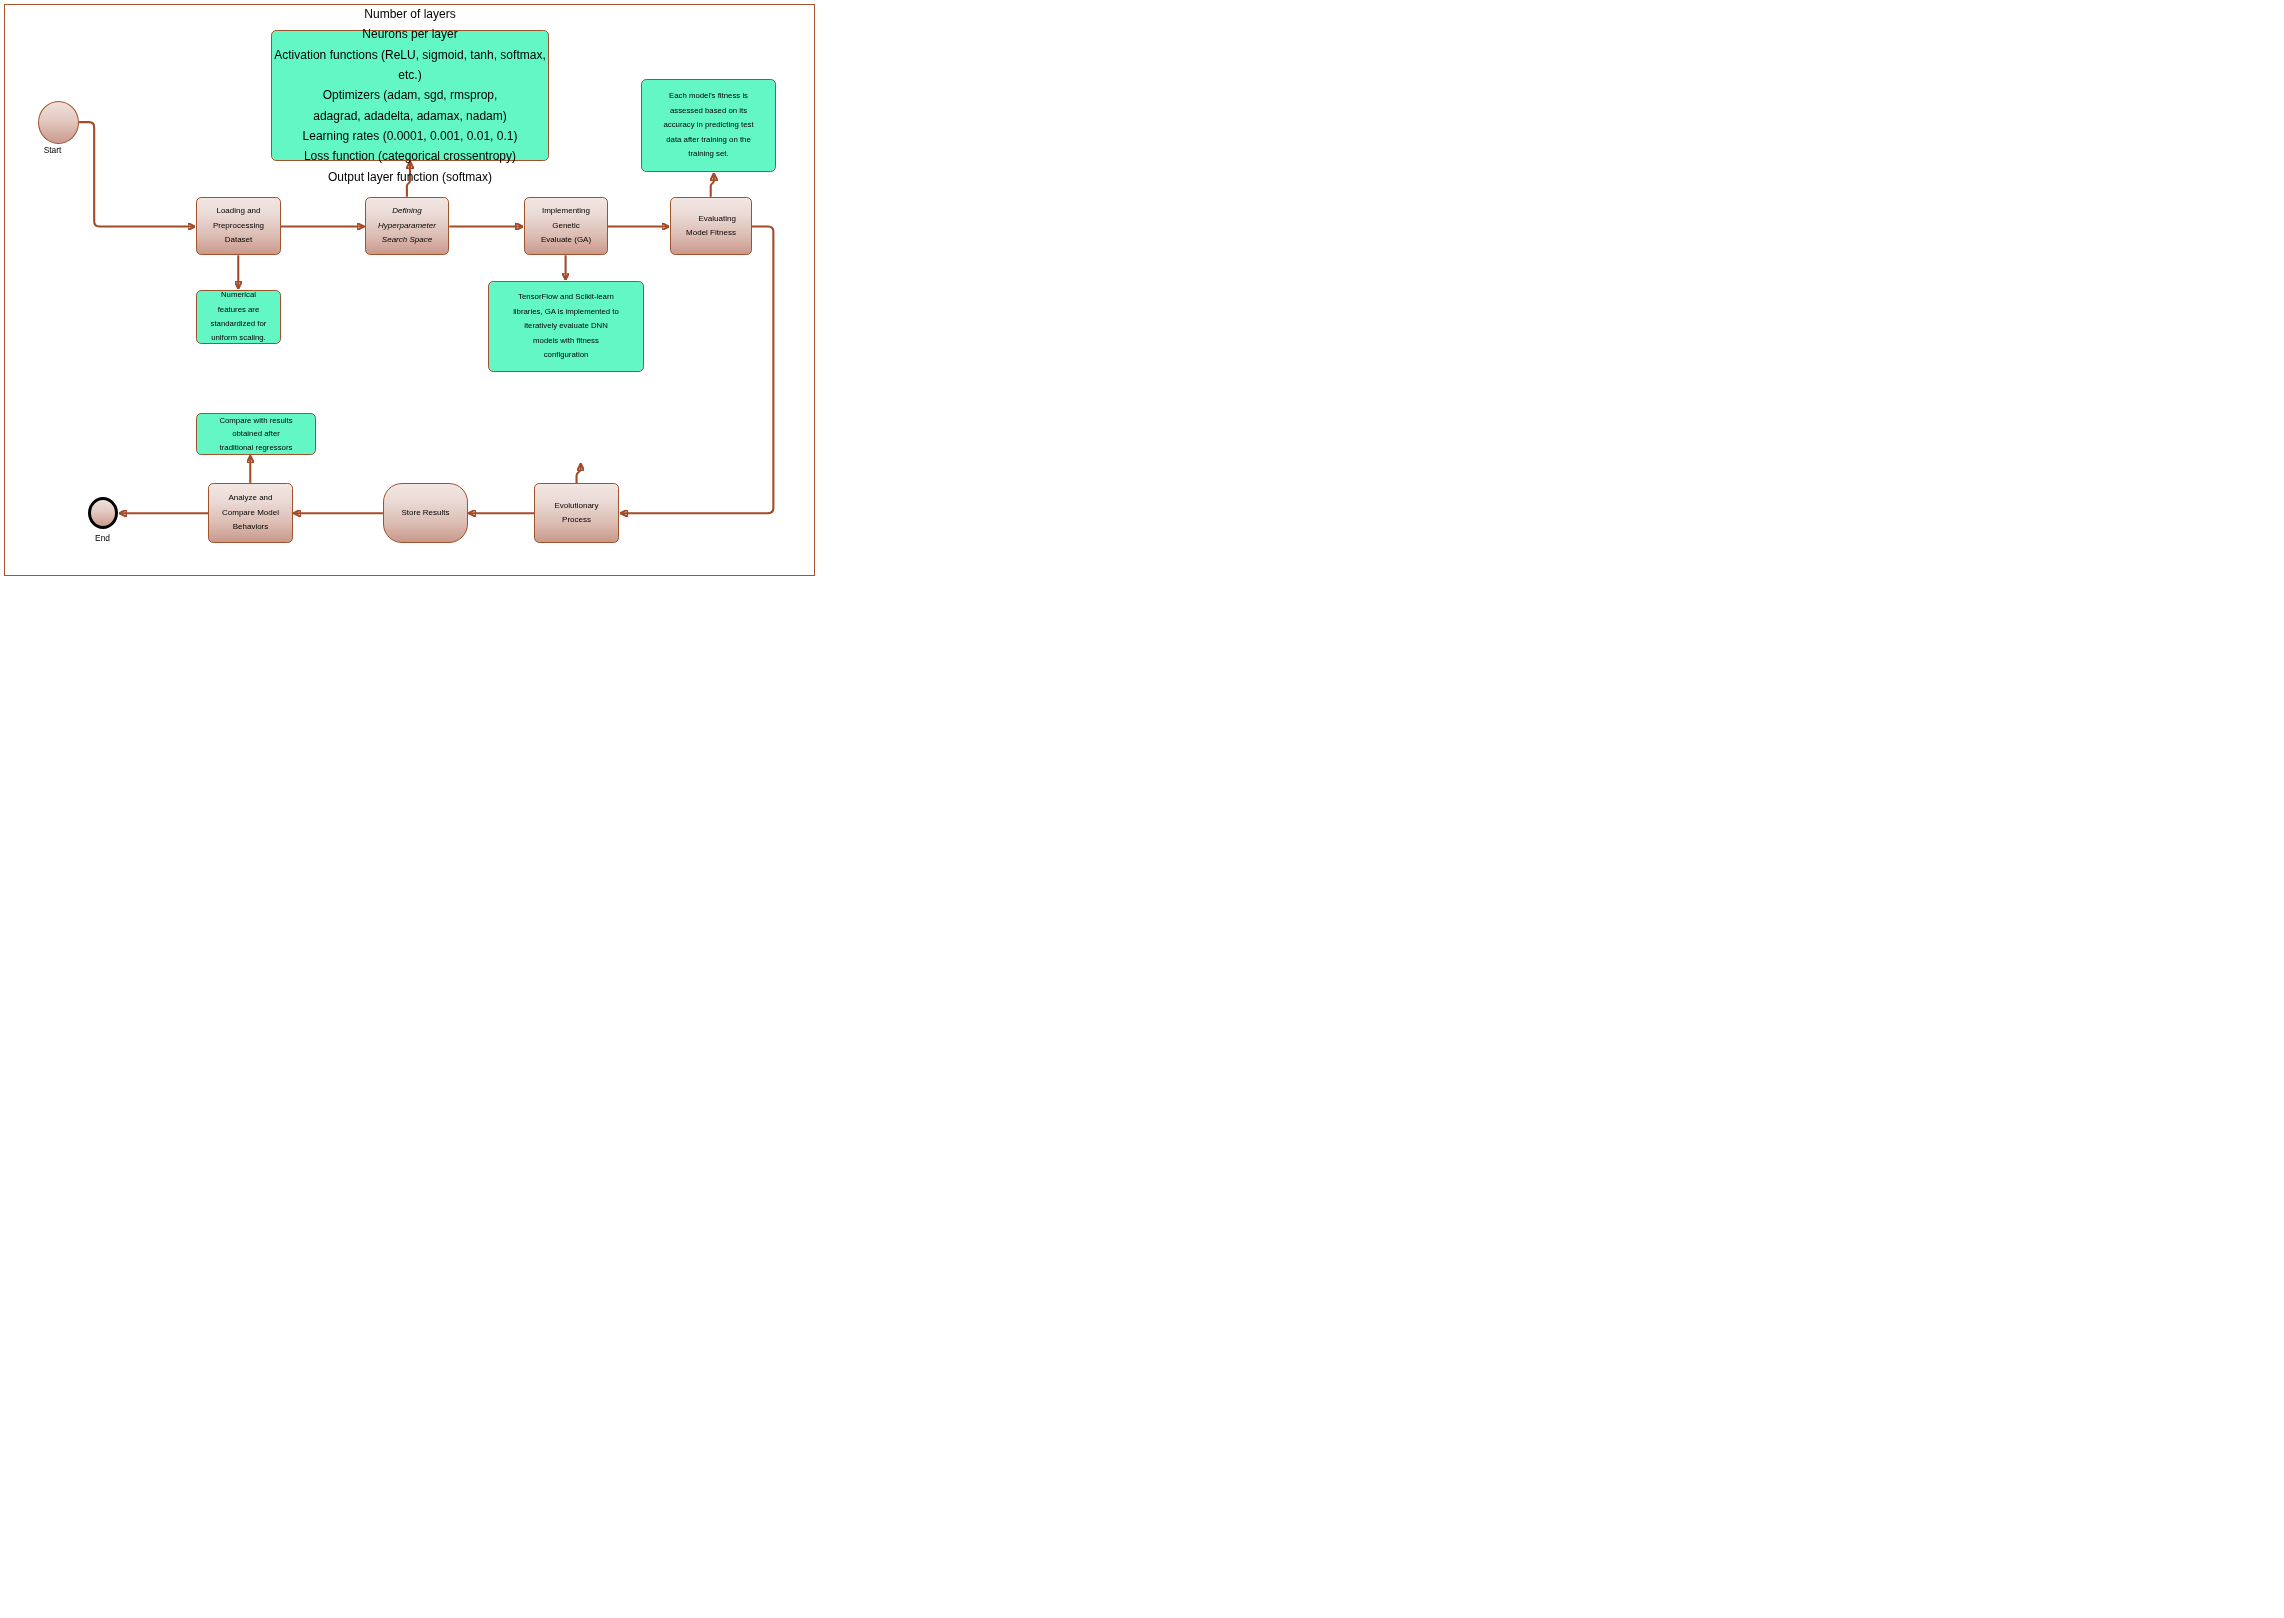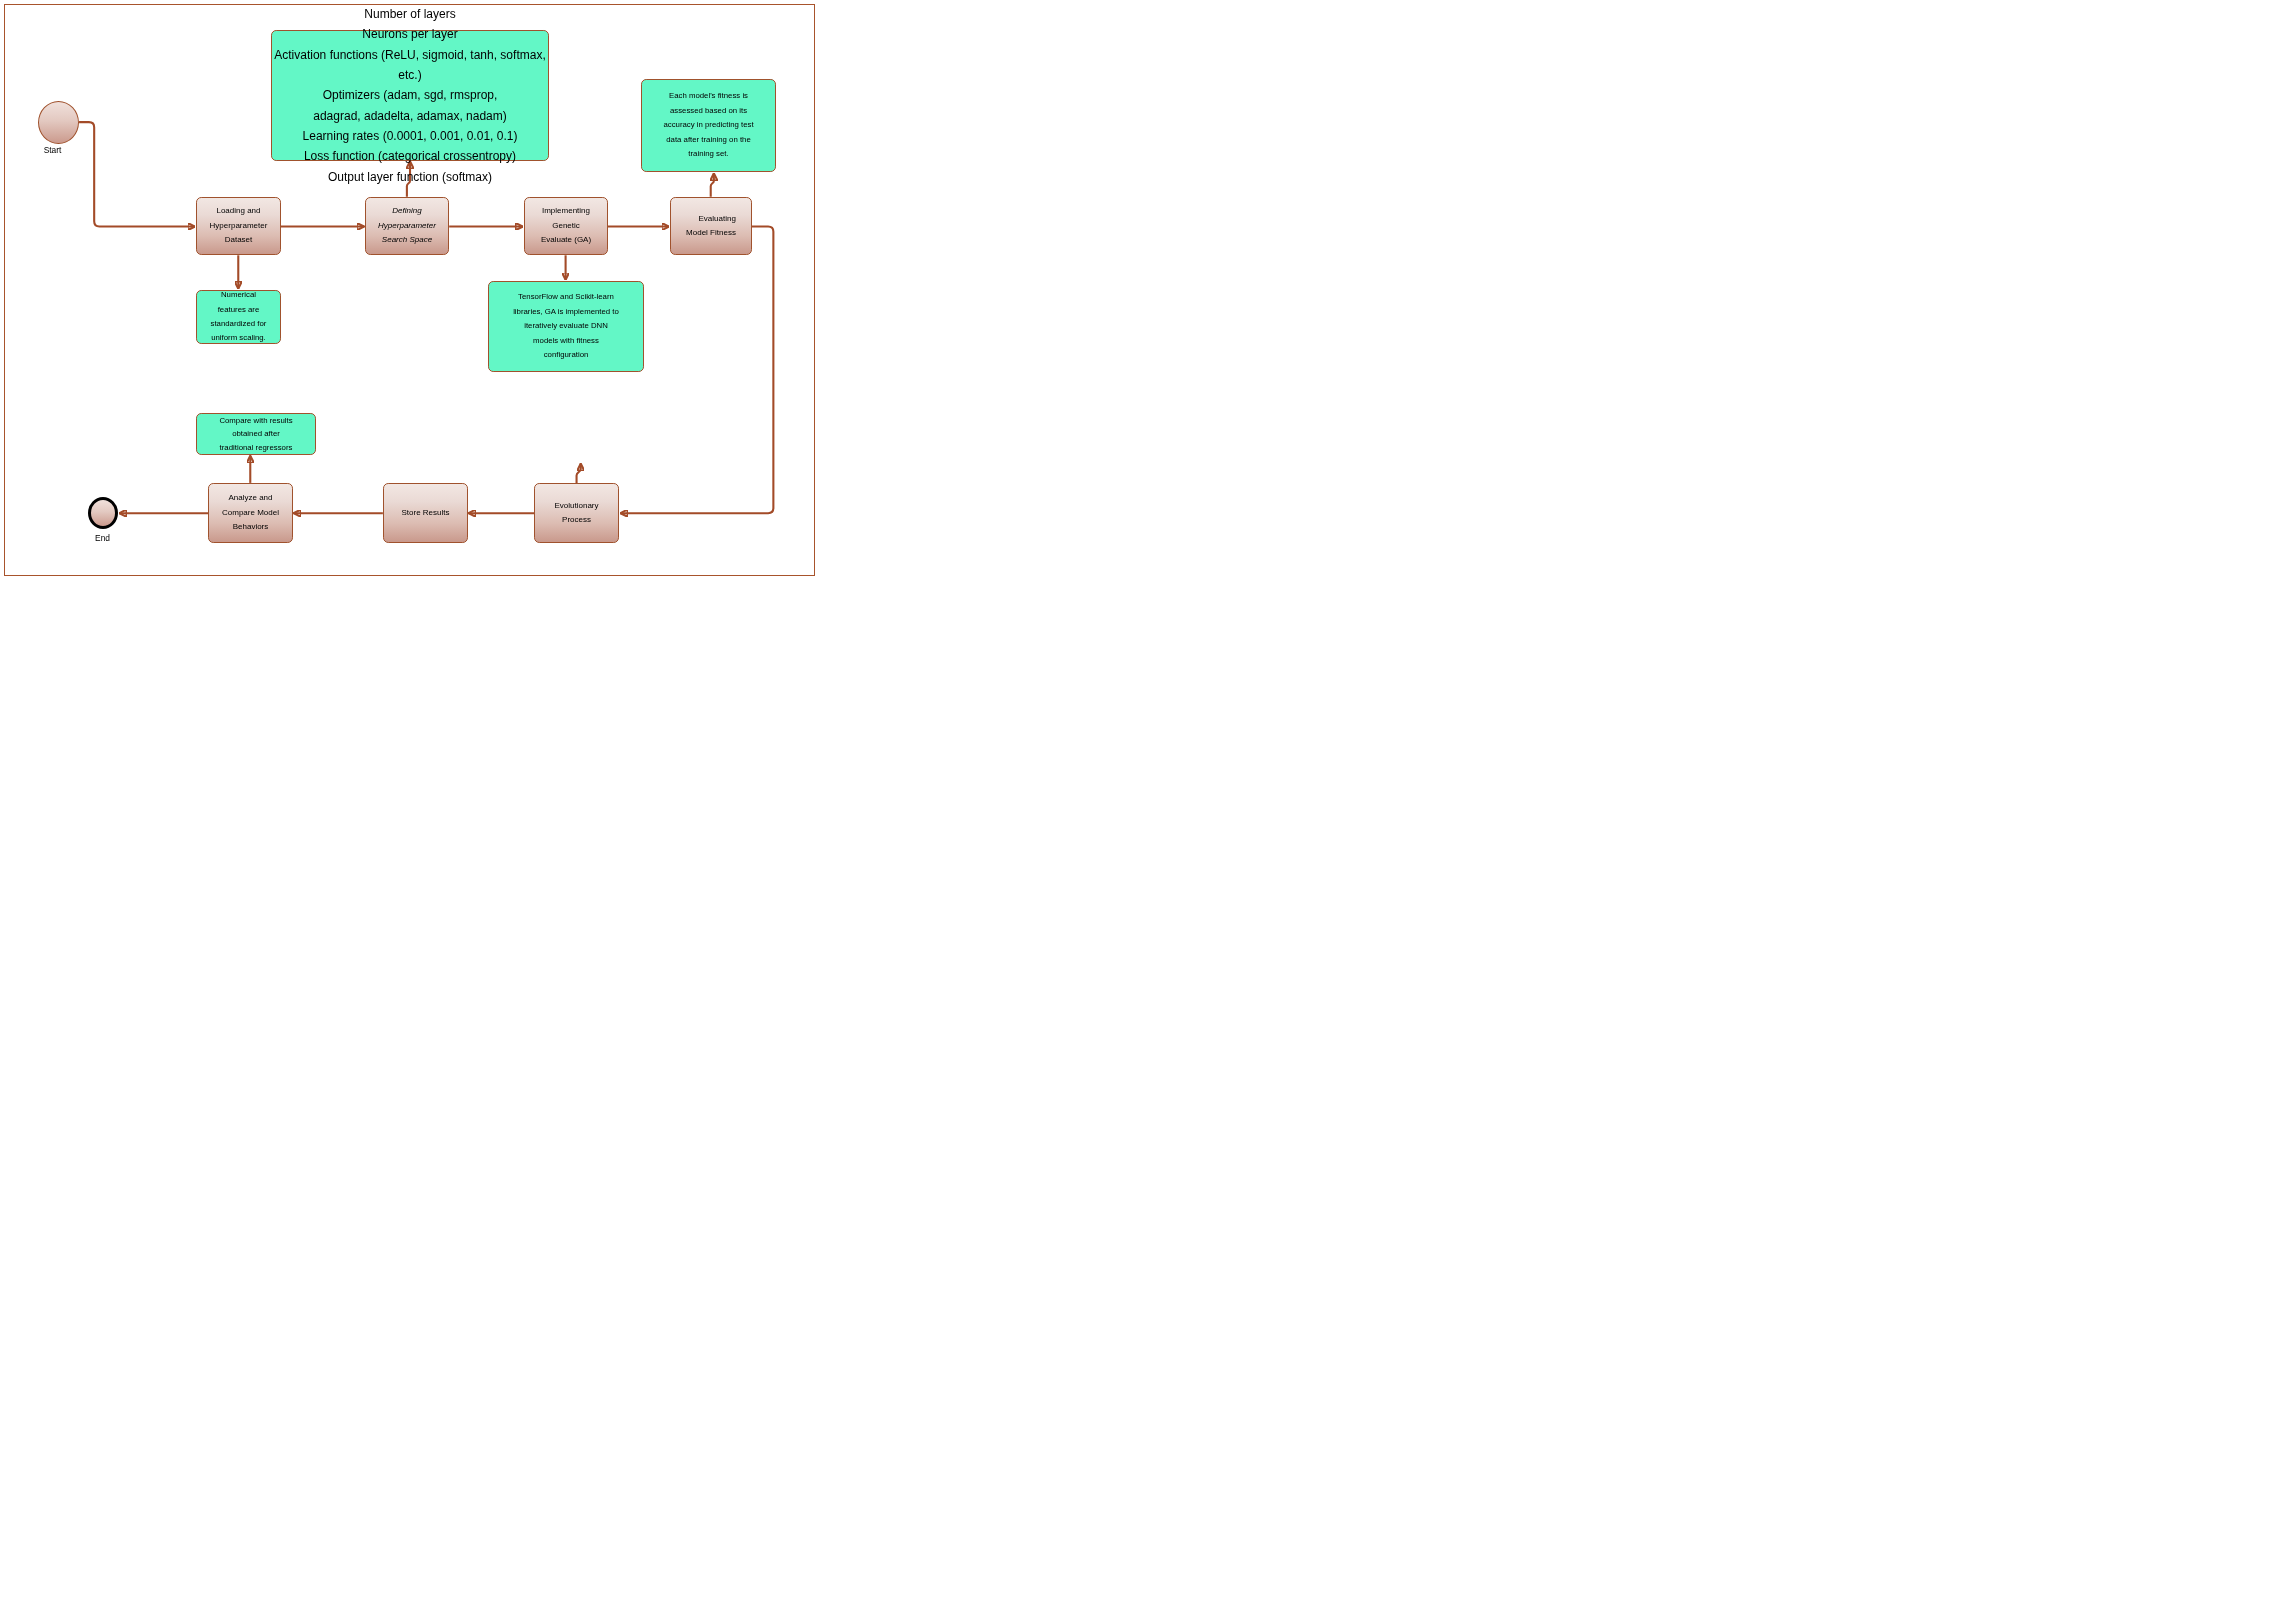--- a/index.html
+++ b/index.html
@@ -50,33 +50,33 @@
     <path d="M 479 925 V 873" marker-end="url(#ah)"></path>
   </svg>
 
   <div class="terminal start" style="left:38px;top:101px;width:41px;height:43px;"></div>
   <div class="terminal-label" style="left:31px;top:145px;width:43px;">Start</div>
 
   <div class="terminal end" style="left:88px;top:497px;width:30px;height:32px;"></div>
   <div class="terminal-label" style="left:81px;top:533px;width:43px;">End</div>
 
   <div class="node process" style="left:196px;top:197px;width:85px;height:58px;">Loading and
-Hyperparameter
+Preprocessing
 Dataset</div>
   <div class="node process" style="left:365px;top:197px;width:84px;height:58px;font-style:italic;">Defining
 Hyperparameter
 Search Space</div>
   <div class="node process" style="left:524px;top:197px;width:84px;height:58px;">Implementing
 Genetic
 Evaluate (GA)</div>
   <div class="node process" style="left:670px;top:197px;width:82px;height:58px;text-align:right;">Evaluating
 Model Fitness</div>
   <div class="node process" style="left:534px;top:483px;width:85px;height:60px;">Evolutionary
 Process</div>
-  <div class="node process" style="left:383px;top:483px;width:85px;height:60px;">Store Results</div>
+  <div class="node process" style="left:383px;top:483px;width:85px;height:60px;border-radius:19px;">Store Results</div>
   <div class="node process" style="left:208px;top:483px;width:85px;height:60px;">Analyze and
 Compare Model
 Behaviors</div>
 
   <div class="node note big" style="left:271px;top:30px;width:278px;height:131px;">Number of layers
 Neurons per layer
 Activation functions (ReLU, sigmoid, tanh, softmax, etc.)
 Optimizers (adam, sgd, rmsprop,
 adagrad, adadelta, adamax, nadam)
 Learning rates (0.0001, 0.001, 0.01, 0.1)

